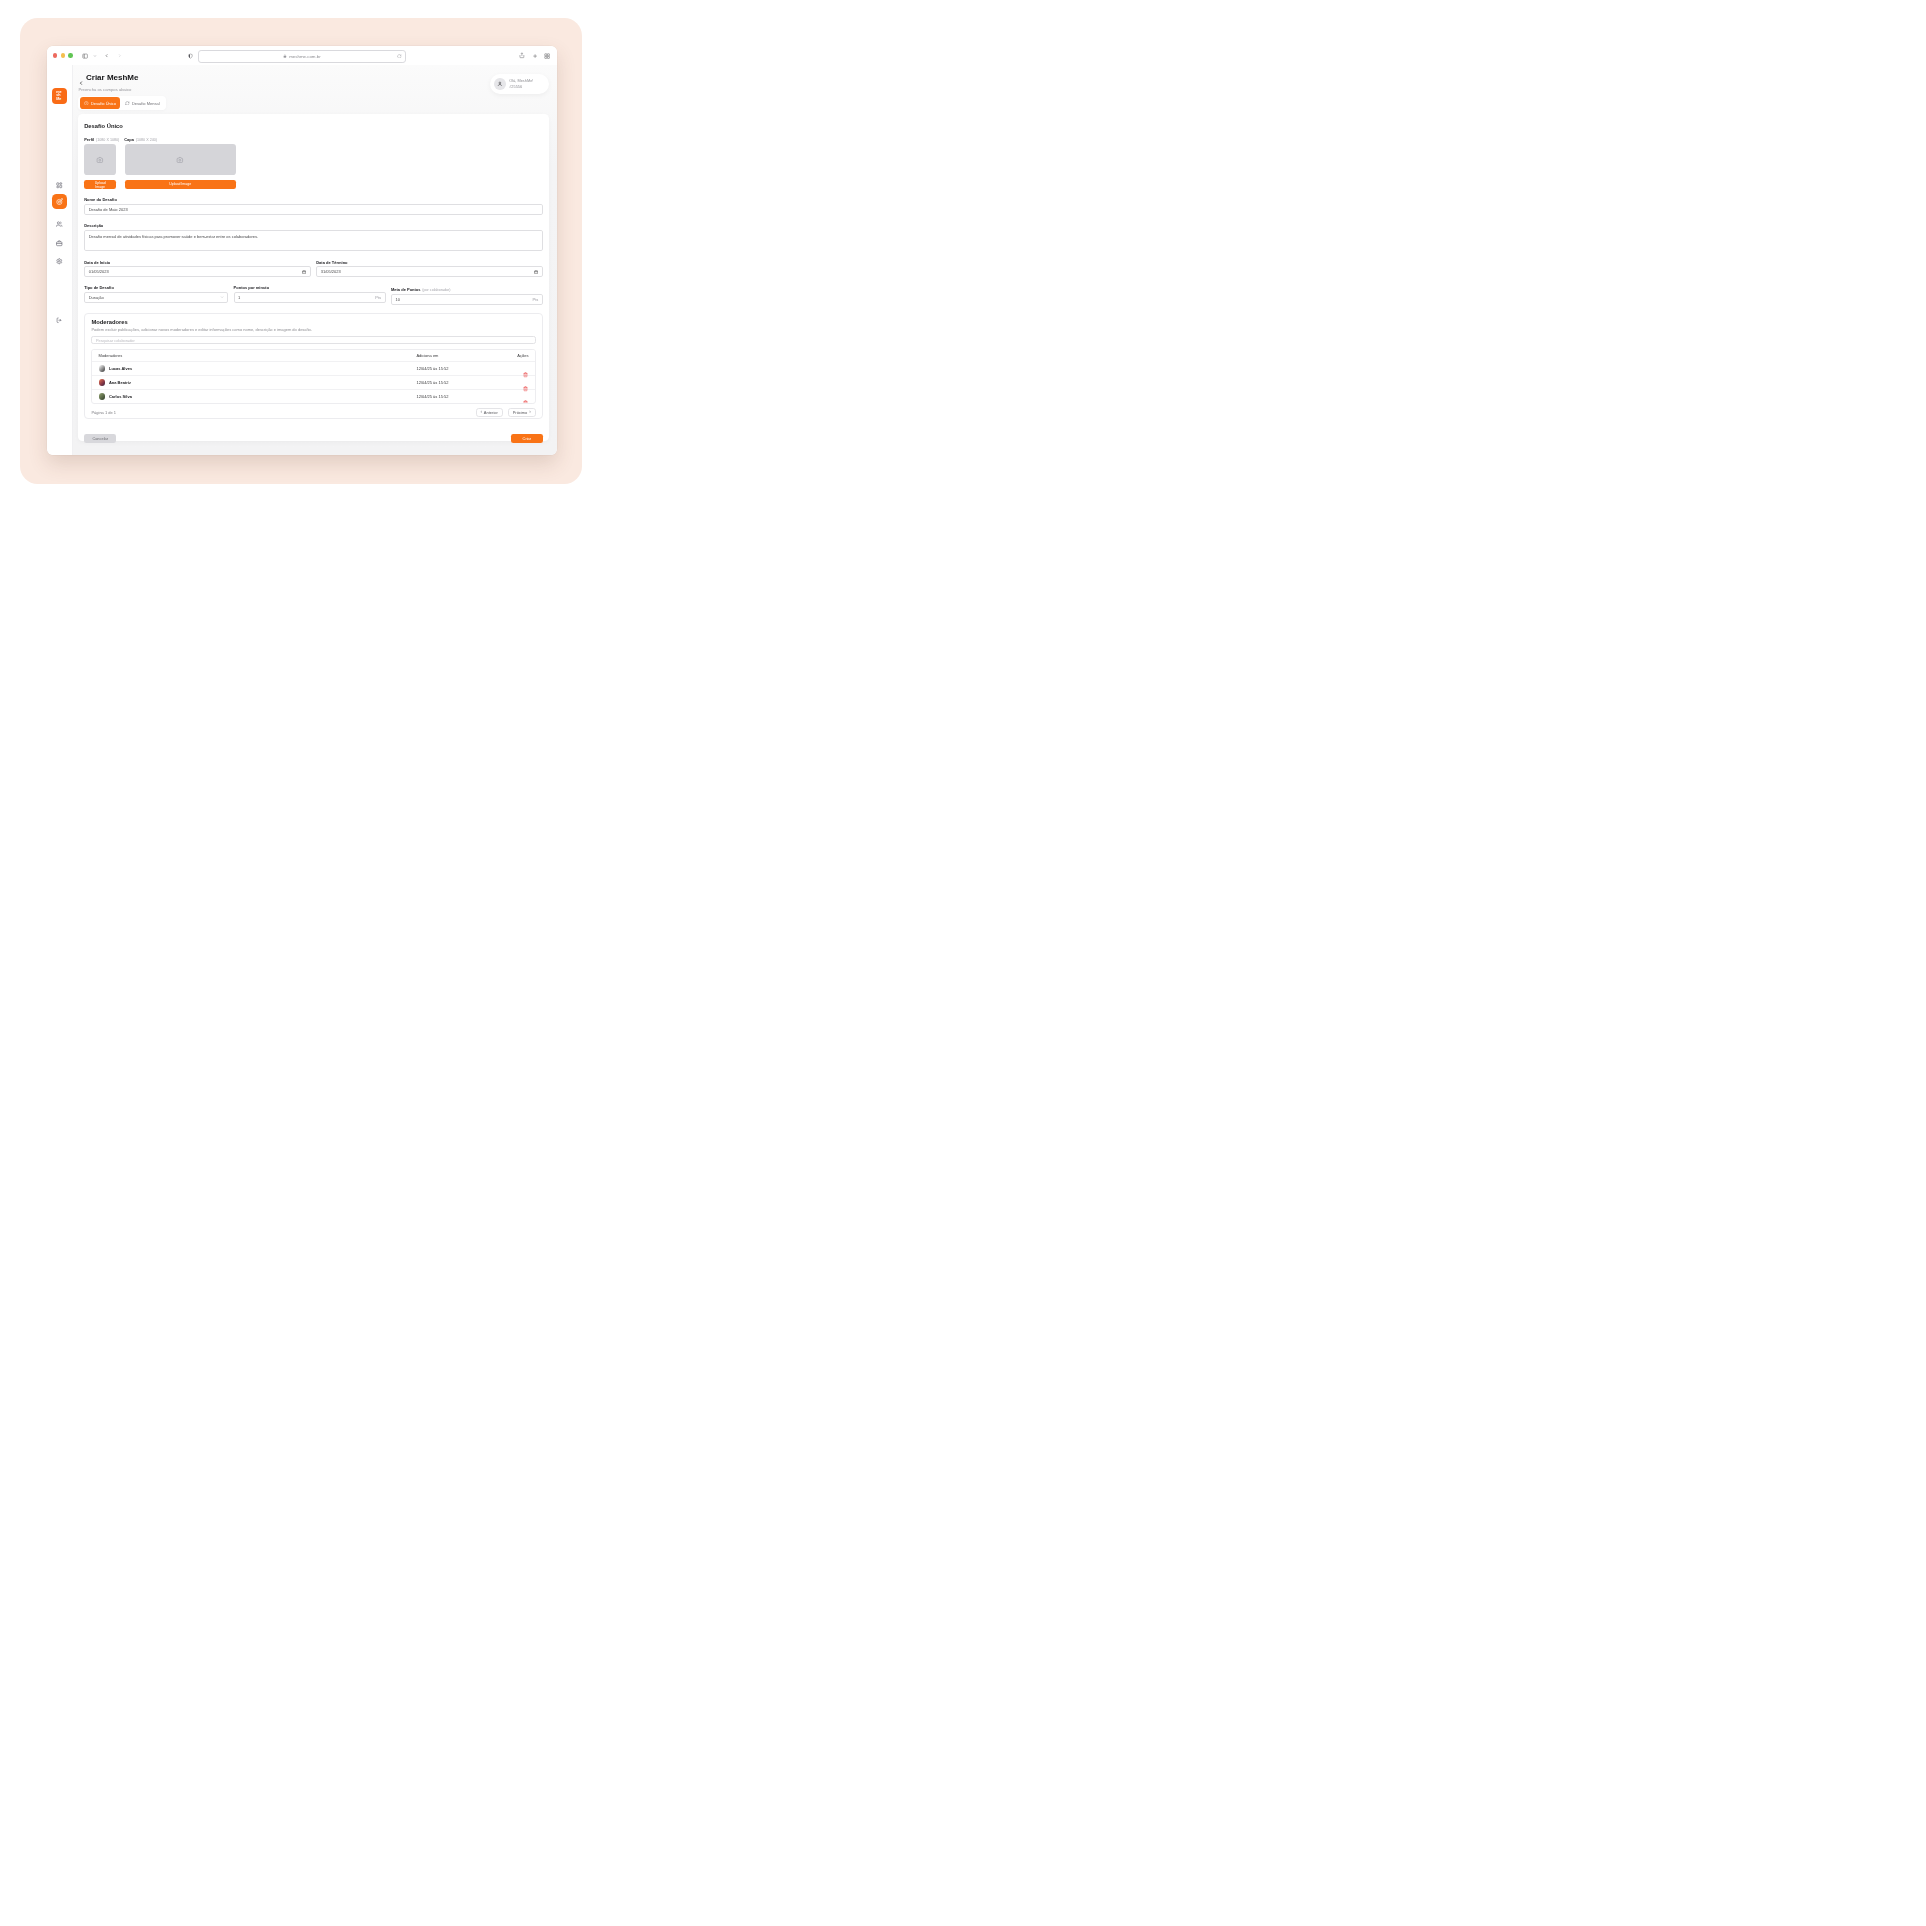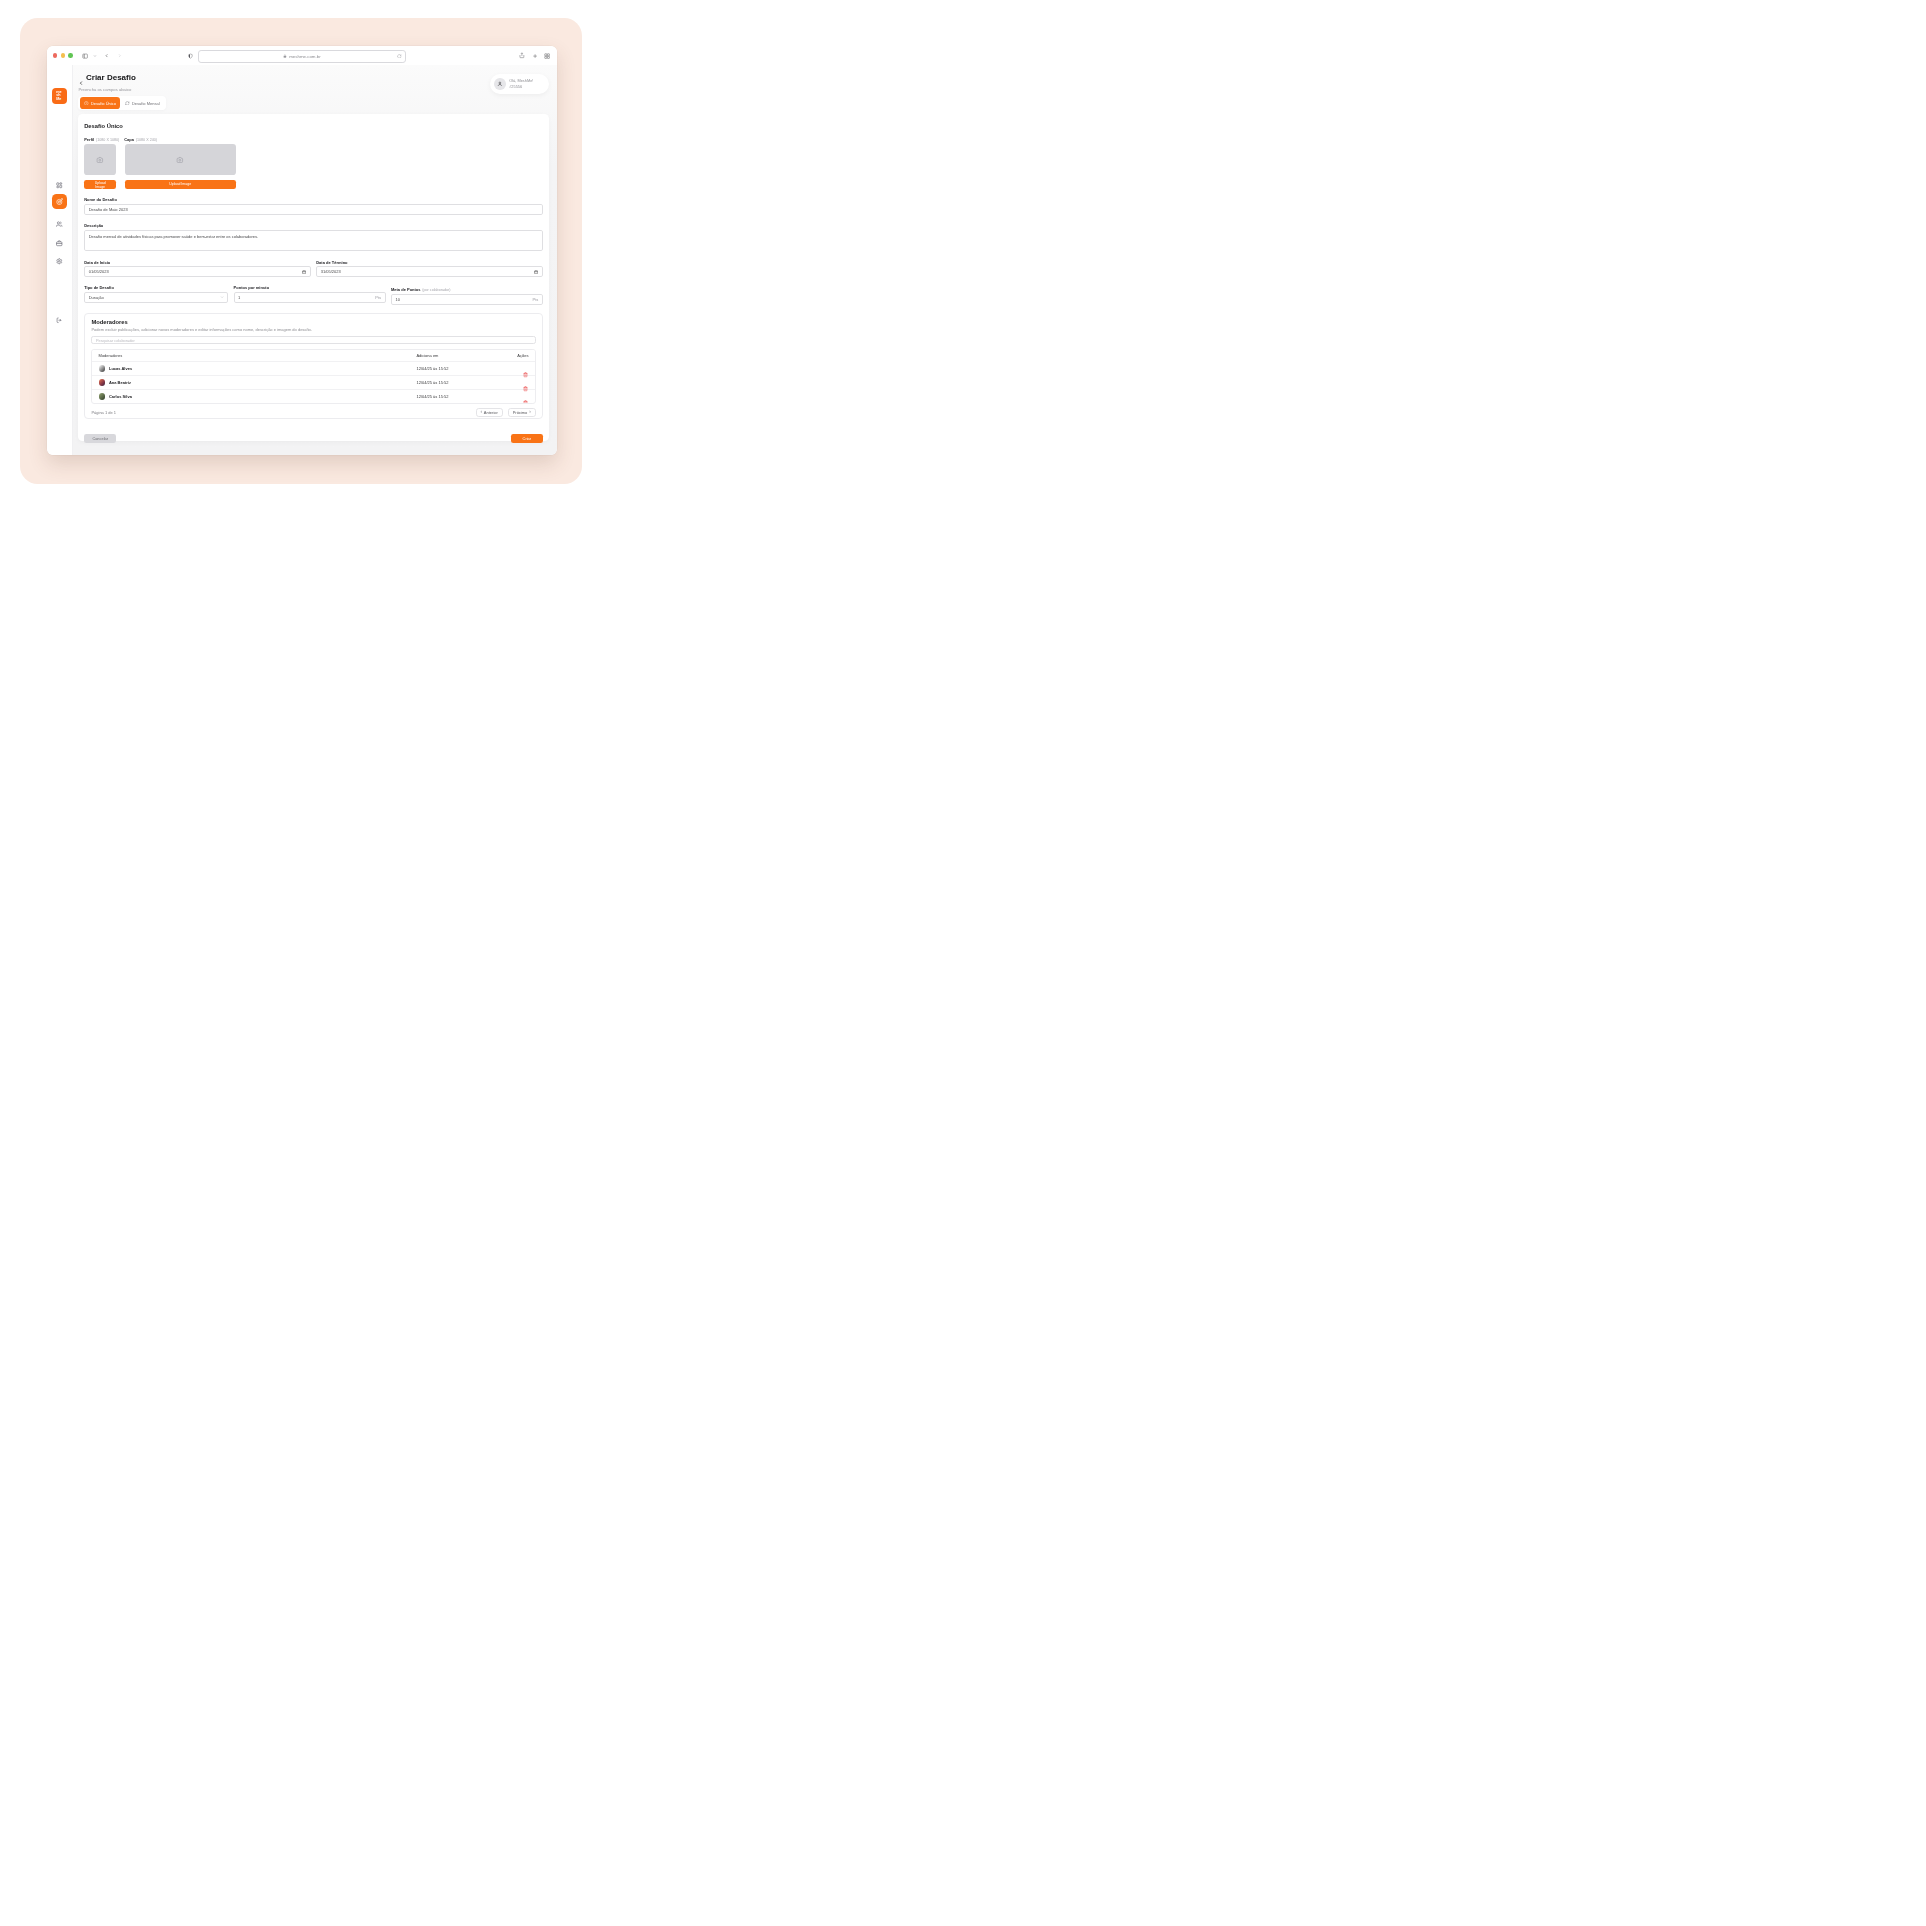--- a/index.html
+++ b/index.html
@@ -285,21 +285,21 @@
       </aside>
 
       <section class="main">
         <button class="back-btn">
           <span class="ic">
             <svg viewBox="0 0 24 24" fill="none" stroke="currentColor" stroke-width="2.6" width="6.2" height="6.2">
                 <polyline points="15 18 9 12 15 6"></polyline>
               </svg>
           </span>
         </button>
-        <h1 class="page-title">Criar Desafio</h1>
+        <h1 class="page-title">Criar MeshMe</h1>
         <div class="page-sub">Preencha os campos abaixo</div>
 
         <div class="user-pill">
           <span class="user-av">
             <svg viewBox="0 0 24 24" fill="none" stroke="currentColor" stroke-width="2.2" width="5.8" height="5.8">
                 <circle cx="12" cy="8" r="3.6"></circle>
                 <path d="M5.5 20.5v-1.2c0-3 2.9-4.8 6.5-4.8s6.5 1.8 6.5 4.8v1.2"></path>
               </svg>
           </span>
           <span class="user-txt">

